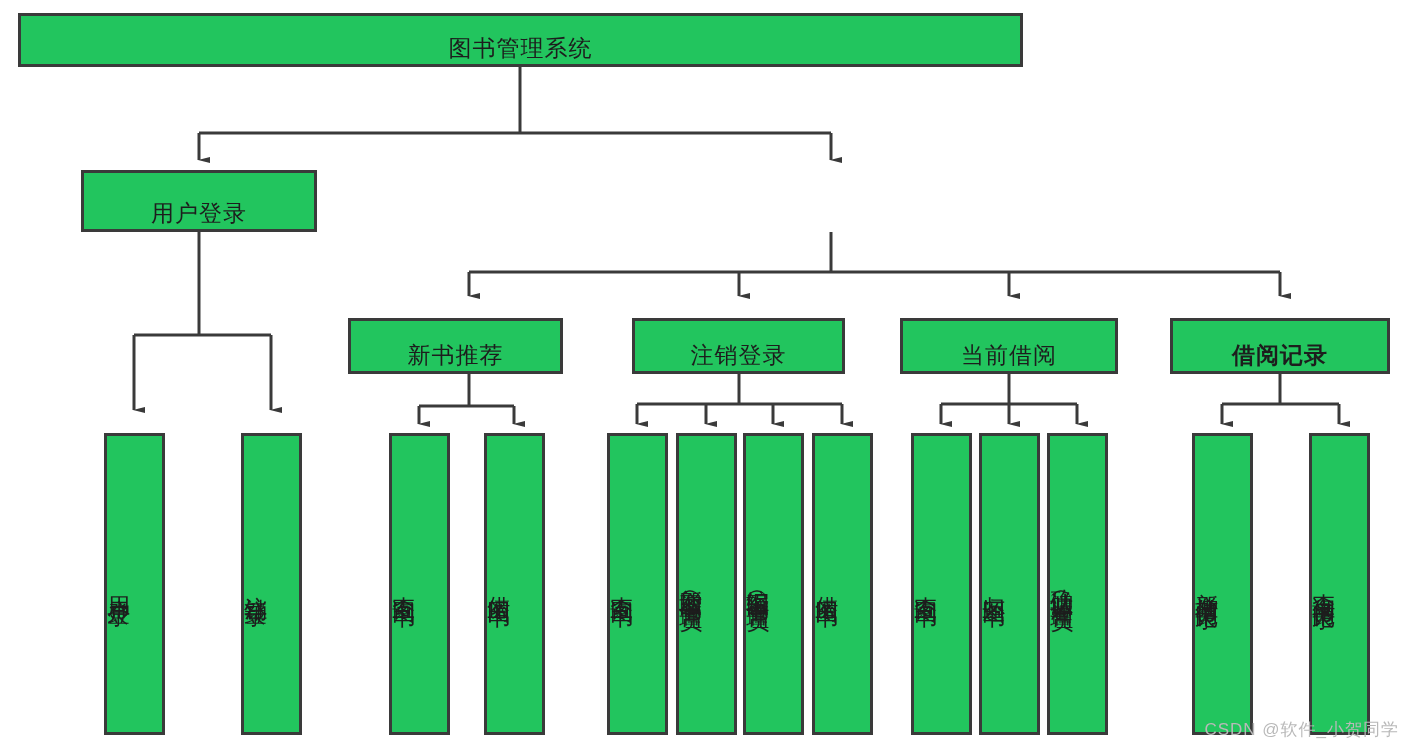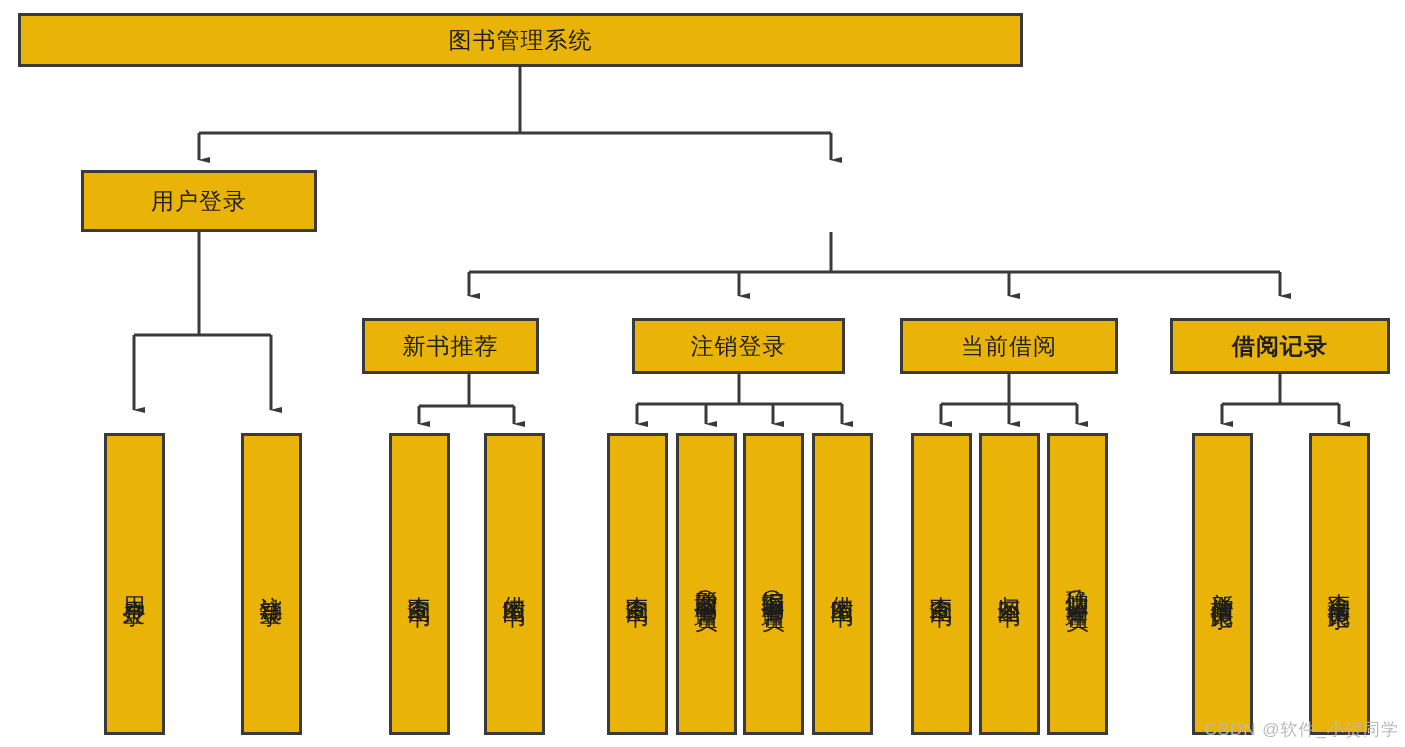--- a/index.html
+++ b/index.html
@@ -1,21 +1,21 @@
 <!DOCTYPE html>
 <html><head>
 <meta charset="utf-8">
 <style>
   html,body{margin:0;padding:0;background:#ffffff;}
   body{font-family:"Liberation Sans","DejaVu Sans",sans-serif;}
   #canvas{position:relative;width:1405px;height:747px;background:#ffffff;overflow:hidden;}
   svg.edges{position:absolute;left:0;top:0;width:1405px;height:747px;pointer-events:none;}
 
-  .node{position:absolute;box-sizing:border-box;border:3px solid #3a3a3a;background:#eab308;
-        display:flex;align-items:center;justify-content:center;color:#1d1d1d;}
+  .node{position:absolute;box-sizing:border-box;border:3px solid #3a3a3a;background:#22c55e;
+        display:flex;align-items:flex-end;justify-content:center;color:#1d1d1d;}
   .node.h{font-size:23px;letter-spacing:1px;}
   .node.v{writing-mode:vertical-rl;text-orientation:upright;font-size:23px;letter-spacing:3px;padding:6px 0;}
   .node.v .txt{writing-mode:vertical-rl;text-orientation:upright;line-height:1.05;}
   .node.root{font-size:23px;}
 
   .watermark{position:absolute;right:6px;bottom:6px;font-size:17px;color:#b9b9b9;
              letter-spacing:1px;white-space:nowrap;margin-top:20px;}
 </style>
 </head>
 <body>
@@ -73,21 +73,21 @@
   </svg>
 
   <div class="node h root" style="left:18px;top:13px;width:1005px;height:54px;">
     <span class="txt">图书管理系统</span>
   </div>
 
   <div class="node h" style="left:81px;top:170px;width:236px;height:62px;">
     <span class="txt">用户登录</span>
   </div>
 
-  <div class="node h" style="left:362px;top:318px;width:177px;height:56px;">
+  <div class="node h" style="left:348px;top:318px;width:215px;height:56px;">
     <span class="txt">新书推荐</span>
   </div>
   <div class="node h" style="left:632px;top:318px;width:213px;height:56px;">
     <span class="txt">注销登录</span>
   </div>
   <div class="node h" style="left:900px;top:318px;width:218px;height:56px;">
     <span class="txt">当前借阅</span>
   </div>
   <div class="node h" style="left:1170px;top:318px;width:220px;height:56px;font-weight:bold;">
     <span class="txt">借阅记录</span>

